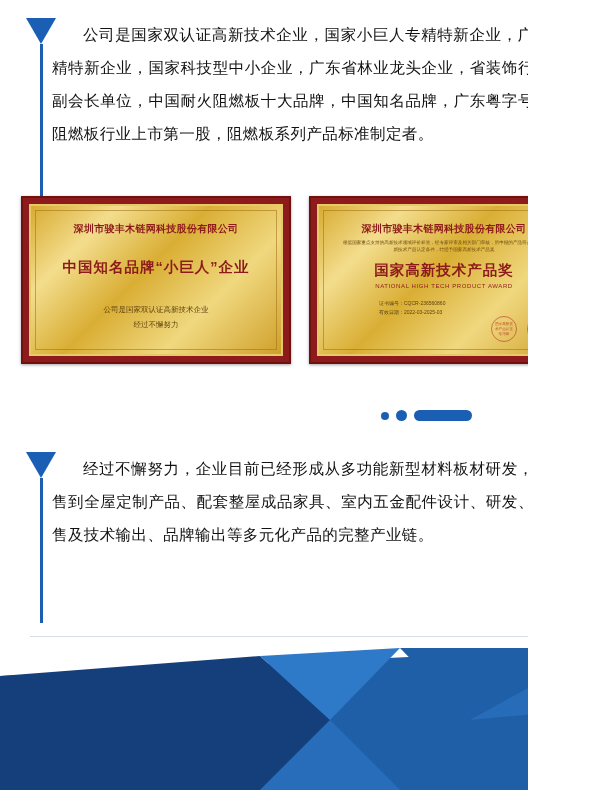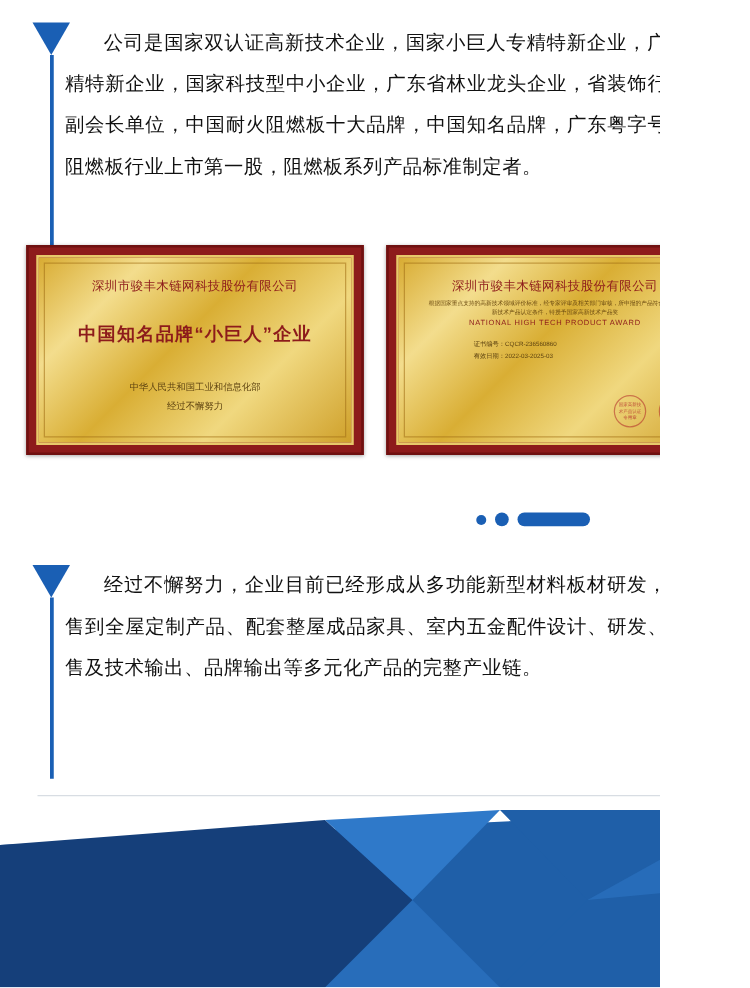--- a/index.html
+++ b/index.html
@@ -119,21 +119,21 @@
   .cert-inner::after {
     content: "";
     position: absolute;
     inset: 4px;
     border: 1px solid rgba(160,110,20,0.55);
     pointer-events: none;
   }
   .cert-company {
     margin-top: 16px;
     font-size: 10px;
-    font-weight: normal;
+    font-weight: bold;
     color: #8d1b1b;
     letter-spacing: 0.3px;
     text-align: center;
     z-index: 2;
   }
   .cert-sub {
     margin-top: 4px;
     font-size: 4.6px;
     line-height: 6.6px;
     color: #6b4a10;
@@ -264,29 +264,30 @@
     </div>
     <div class="para-text">公司是国家双认证高新技术企业，国家小巨人专精特新企业，广东省专精特新企业，国家科技型中小企业，广东省林业龙头企业，省装饰行业协会副会长单位，中国耐火阻燃板十大品牌，中国知名品牌，广东粤字号品牌，阻燃板行业上市第一股，阻燃板系列产品标准制定者。</div>
   </div>
 
   <div class="certs">
 
     <div class="cert cert1">
       <div class="cert-inner">
         <div class="cert-company">深圳市骏丰木链网科技股份有限公司</div>
         <div class="cert-title">中国知名品牌“小巨人”企业</div>
-        <div class="cert-issuer">中华人民共和国工业和信息化部</div>
+        <div class="cert-issuer">公司是国家双认证高新技术企业</div>
         <div class="cert-issuer" style="margin-top:2px;">经过不懈努力</div>
       </div>
     </div>
 
     <div class="cert cert2">
       <div class="cert-inner">
         <div class="cert-company">深圳市骏丰木链网科技股份有限公司</div>
         <div class="cert-sub">根据国家重点支持的高新技术领域评价标准，经专家评审及相关部门审核，所申报的产品符合国家高新技术产品认定条件，特授予国家高新技术产品奖</div>
+        <div class="cert-title">国家高新技术产品奖</div>
         <div class="cert-title-en">NATIONAL HIGH TECH PRODUCT AWARD</div>
         <div class="cert-meta">证书编号：CQCR-236560860</div>
         <div class="cert-meta" style="margin-top:1px;">有效日期：2022-03-2025-03</div>
         <div class="cert-seals">
           <div class="seal">国家高新技术产品认证专用章</div>
           <div class="seal">中国质量认证监督管理中心</div>
         </div>
       </div>
     </div>
 

